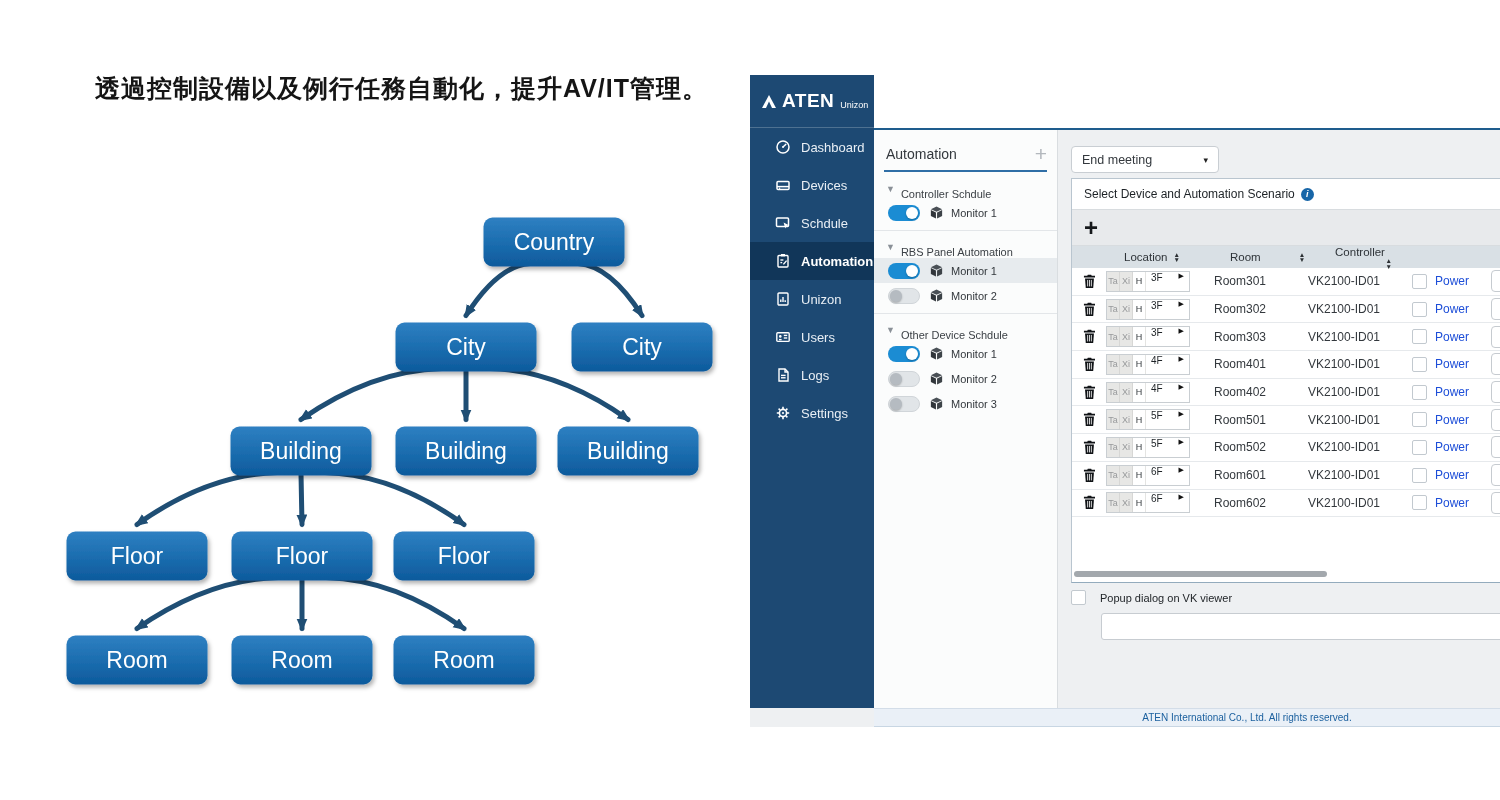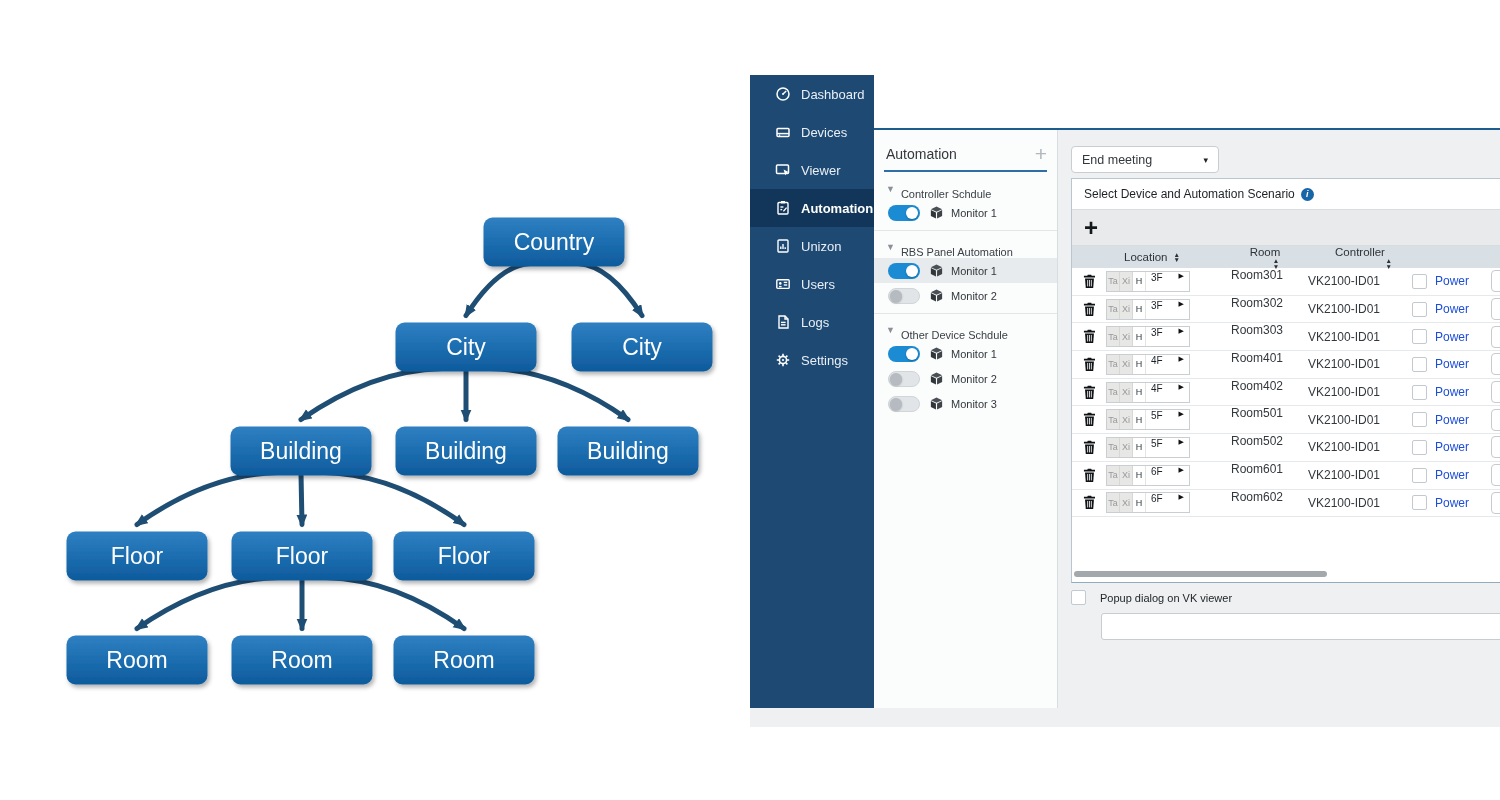--- a/index.html
+++ b/index.html
@@ -56,21 +56,21 @@
   .device-panel { position:absolute; left:12px; top:48px; width:450px; height:405px; background:#fff; border:1px solid #b9c5cf; border-bottom:1px solid #93abbd; }
   .dp-header { height:30px; display:flex; align-items:center; padding:0 12px; font-size:12px; color:#1d2226; }
   .info-icon { width:13px; height:13px; border-radius:50%; background:#1766a8; color:#fff; font-size:9px; font-weight:700; font-style:italic;
     display:inline-flex; align-items:center; justify-content:center; margin-left:6px; }
   .dp-addrow { height:37px; background:#e8eaec; border-top:1px solid #d8dcdf; border-bottom:1px solid #d8dcdf; display:flex; align-items:center; }
   .dp-add { font-size:24px; font-weight:700; color:#15181b; margin-left:12px; line-height:20px; cursor:pointer; }
   .dp-thead { height:22px; background:#d9e0e5; display:flex; font-size:11.5px; color:#2e3338; align-items:center; }
   .dp-thead .c, .dp-row .c { flex:0 0 auto; display:flex; align-items:center; height:100%; }
   .c.c-trash { width:34px; justify-content:center; }
   .c.c-loc { width:92px; }
-  .c.c-room { width:102px;flex-direction:column; }
+  .c.c-room { width:102px; }
   .c.c-ctrl { width:104px; }
   .c.c-pow { flex:1 1 auto; }
   .dp-thead .c-loc { justify-content:center; }
   .dp-thead .c-room { padding-left:16px; }
   .dp-thead .c-ctrl { padding-left:8px;flex-direction:column; }
   .sort { display:inline-flex; flex-direction:column; margin-left:6px; line-height:5.5px; font-size:6.5px; color:#2b2f33; cursor:pointer; }
   .dp-thead .c-ctrl .sort { margin-left:auto; margin-right:12px; }
   .dp-row { height:27.7px; border-bottom:1px solid #e6e9ec; display:flex; font-size:12px; color:#33383d; background:#fff; }
   .trash { width:13px; height:15px; cursor:pointer; }
   .loc-box { width:84px; height:21px; background:#fff; border:1px solid #c9ced2; border-radius:0; display:flex; align-items:flex-start; overflow:hidden; cursor:pointer; }
@@ -93,20 +93,21 @@
   .popup-input { position:absolute; left:42px; top:483px; width:408px; height:27px; background:#fff; border:1px solid #c7ccd1; border-radius:3px; }
 
   .footer { position:absolute; left:124px; top:633px; right:0; height:19px; background:#eaf0f7; border-top:1px solid #d3dde8; border-bottom:1px solid #c8d6e3;
     font-size:10px; color:#1a5f9e; text-align:center; line-height:18px; padding-left:120px; }
 </style>
 </head>
 <body>
 
 <div class="page">
 
+  <div class="headline">透過控制設備以及例行任務自動化，提升AV/IT管理。</div>
 
   <svg id="tree" width="680" height="500" viewBox="0 0 680 500">
       <defs>
         <linearGradient id="nodeGrad" x1="0" y1="0" x2="0" y2="1">
           <stop offset="0" stop-color="#2f80c2"></stop>
           <stop offset="0.55" stop-color="#1a6cae"></stop>
           <stop offset="1" stop-color="#0e5a9c"></stop>
         </linearGradient>
         <filter id="ds" x="-20%" y="-20%" width="140%" height="150%">
           <feDropShadow dx="2" dy="3" stdDeviation="2" flood-color="#000" flood-opacity="0.3"></feDropShadow>
@@ -174,20 +175,28 @@
         <rect x="333.5" y="430.5" width="141" height="49" rx="9" fill="url(#nodeGrad)"></rect>
         <text x="404" y="463" text-anchor="middle">Room</text>
       </g>
     </svg>
 
   <div class="app">
     <div class="top-band"></div>
     <div class="top-line"></div>
 
     <aside class="sidebar">
+      <div class="logo">
+        <svg width="18" height="15" viewBox="0 0 18 15">
+          <polygon points="0,14 7,1 14,14" fill="#fff"></polygon>
+          <polygon points="4,14 7,7.5 10,14" fill="#1d4973"></polygon>
+        </svg>
+        <span class="logo-text">ATEN</span>
+        <span class="logo-sub">Unizon</span>
+      </div>
       <nav id="sidebar-items">
           <div class="side-item">
             <span class="icn">
               <svg viewBox="0 0 16 16" fill="none" stroke="#fff" stroke-width="1.5">
                 <circle cx="8" cy="8" r="6"></circle>
                 <line x1="8" y1="8" x2="11.2" y2="5"></line>
                 <circle cx="8" cy="8" r="1" fill="#fff" stroke="none"></circle>
               </svg>
             </span>
             <span>Dashboard</span>
@@ -202,21 +211,21 @@
             </span>
             <span>Devices</span>
           </div>
           <div class="side-item">
             <span class="icn">
               <svg viewBox="0 0 16 16" fill="none" stroke="#fff" stroke-width="1.5">
                 <rect x="1.5" y="3" width="12" height="8.5" rx="1"></rect>
                 <polygon points="8.6,7.4 14,10.2 11.4,10.9 10.3,13.6" fill="#fff" stroke="none"></polygon>
               </svg>
             </span>
-            <span>Viewer</span>
+            <span>Schdule</span>
           </div>
           <div class="side-item active">
             <span class="icn">
               <svg viewBox="0 0 16 16" fill="none" stroke="#fff" stroke-width="1.4">
                 <rect x="3" y="2.5" width="10" height="11.5" rx="1"></rect>
                 <rect x="6" y="1" width="4" height="2.4" fill="#fff" stroke="none"></rect>
                 <line x1="5.4" y1="7" x2="8.4" y2="7"></line>
                 <line x1="5.4" y1="9.6" x2="7.2" y2="9.6"></line>
                 <line x1="8.4" y1="11.4" x2="11.6" y2="7.6"></line>
               </svg>
@@ -681,14 +690,17 @@
         <div class="dp-scrollbar"></div>
       </div>
 
       <div class="popup-row">
         <span class="checkbox"></span>
         <span class="popup-label">Popup dialog on VK viewer</span>
       </div>
       <input class="popup-input" value="" style="">
     </section>
 
+    <footer class="footer">
+      <span>ATEN International Co., Ltd. All rights reserved.</span>
+    </footer>
   </div>
 </div>
 
 </body></html>

